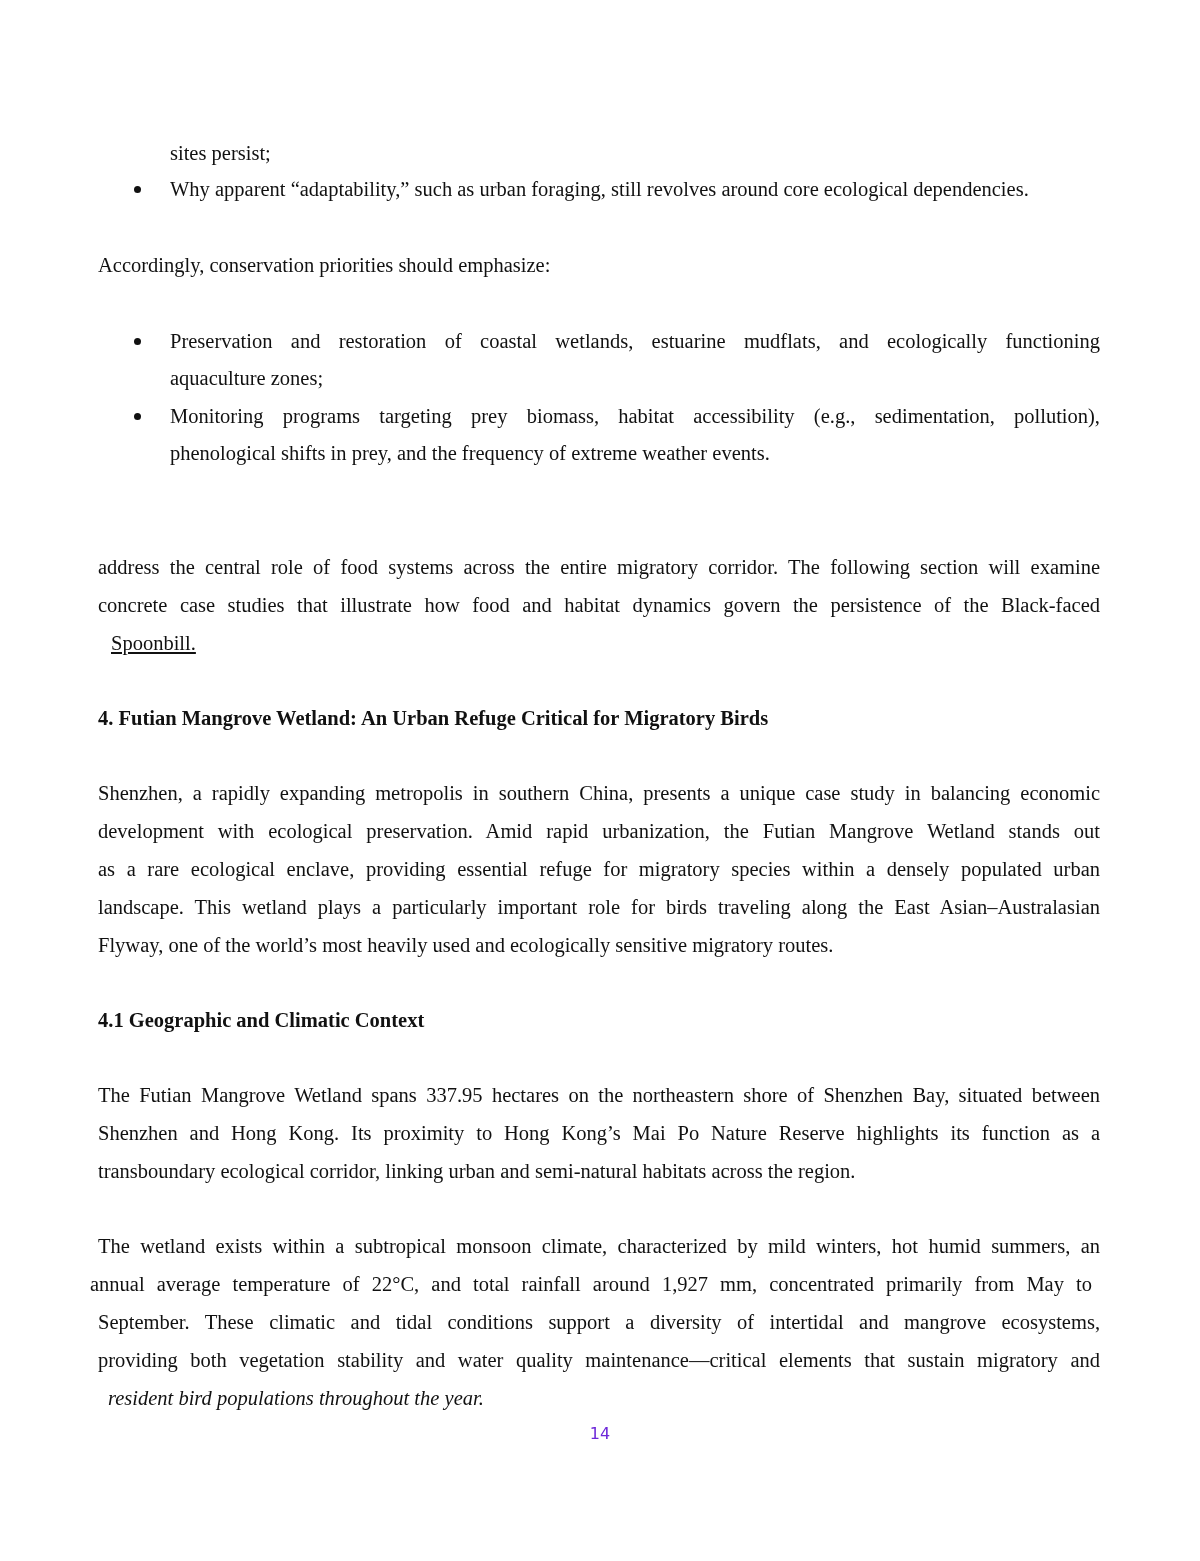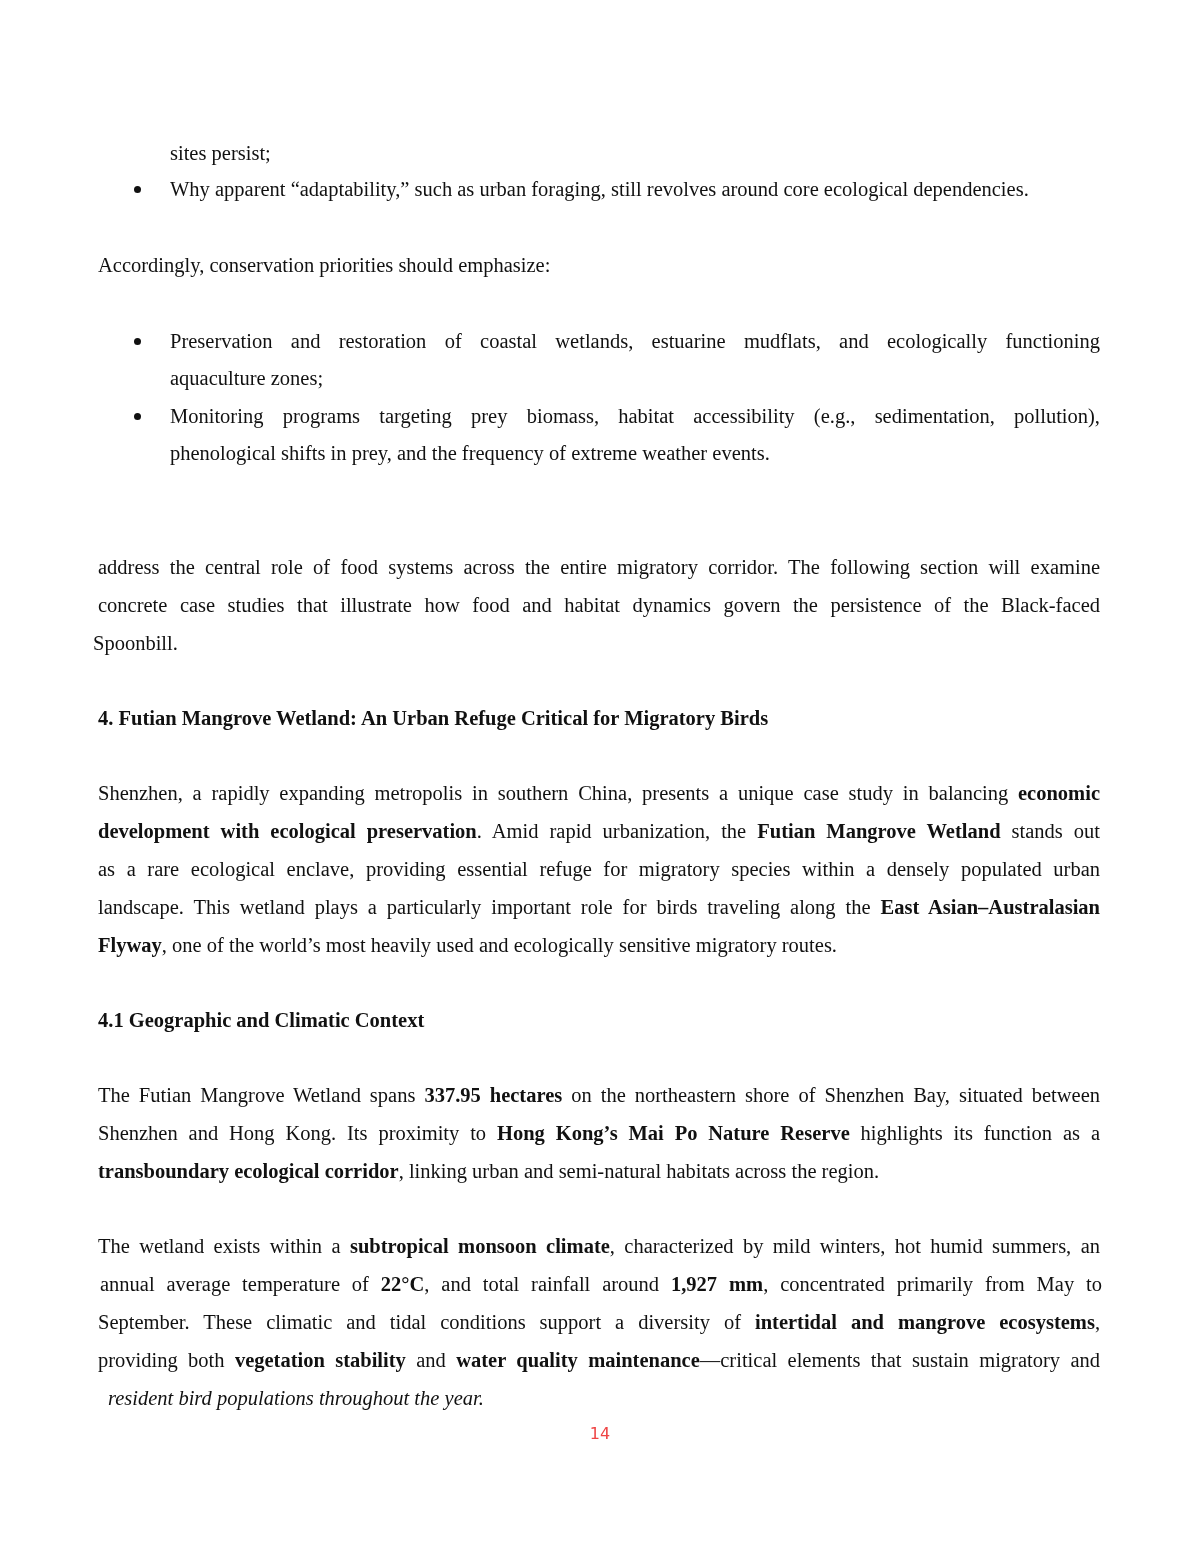--- a/index.html
+++ b/index.html
@@ -5,28 +5,28 @@
     html, body { margin: 0; padding: 0; background: #ffffff; }
     body { width: 1200px; height: 1561px; position: relative; overflow: hidden; }
     .page {
       position: absolute; left: 0; top: 0; width: 1200px; height: 1561px;
       background: #ffffff; color: #111111;
       font-family: "Liberation Serif", "DejaVu Serif", serif;
       font-size: 20.5px;
     }
     .line { position: absolute; white-space: nowrap; line-height: 24px; }
     .just { text-align: justify; text-align-last: justify; white-space: normal; }
-    b { font-weight: bold; }
+    b { font-weight: normal; }
     .bullet {
       position: absolute; width: 7px; height: 7px; border-radius: 50%;
       background: #111111;
     }
     .page-number {
       position: absolute; left: 0; width: 1200px; top: 1424px; text-align: center;
-      font-family: "DejaVu Sans", "Liberation Sans", sans-serif; font-size: 16px; color: #ef4444;
+      font-family: "DejaVu Sans", "Liberation Sans", sans-serif; font-size: 16px; color: #6d28d9;
     }
   </style>
 </head>
 <body>
 
 <div class="page">
 
   <div class="line" style="left:170px; top:141px;">sites persist;</div>
   <div class="bullet" style="left:134px; top:186px;"></div>
   <div class="line" style="left:170px; top:177px;">Why apparent “adaptability,” such as urban foraging, still revolves around core ecological dependencies.</div>
@@ -36,36 +36,36 @@
   <div class="bullet" style="left:134px; top:338px;"></div>
   <div class="line just" style="left:170px; top:329px; width:930px;">Preservation and restoration of coastal wetlands, estuarine mudflats, and ecologically functioning</div>
   <div class="line" style="left:170px; top:366px;">aquaculture zones;</div>
 
   <div class="bullet" style="left:134px; top:413px;"></div>
   <div class="line just" style="left:170px; top:404px; width:930px;">Monitoring programs targeting prey biomass, habitat accessibility (e.g., sedimentation, pollution),</div>
   <div class="line" style="left:170px; top:441px;">phenological shifts in prey, and the frequency of extreme weather events.</div>
 
   <div class="line just" style="left:98px; top:555px; width:1002px;">address the central role of food systems across the entire migratory corridor. The following section will examine</div>
   <div class="line just" style="left:98px; top:593px; width:1002px;">concrete case studies that illustrate how food and habitat dynamics govern the persistence of the Black-faced</div>
-  <div class="line" style="left:93px; top:631px;">Spoonbill.</div>
+  <div class="line" style="left:111px; top:631px;text-decoration:underline;">Spoonbill.</div>
 
   <div class="line" style="left:98px; top:706px; font-weight:bold;">4. Futian Mangrove Wetland: An Urban Refuge Critical for Migratory Birds</div>
 
   <div class="line just" style="left:98px; top:781px; width:1002px;"><span>Shenzhen, a rapidly expanding metropolis in southern China, presents a unique case study in balancing </span><b>economic</b></div>
   <div class="line just" style="left:98px; top:819px; width:1002px;"><b>development with ecological preservation</b><span>. Amid rapid urbanization, the </span><b>Futian Mangrove Wetland</b><span> stands out</span></div>
   <div class="line just" style="left:98px; top:857px; width:1002px;">as a rare ecological enclave, providing essential refuge for migratory species within a densely populated urban</div>
   <div class="line just" style="left:98px; top:895px; width:1002px;"><span>landscape. This wetland plays a particularly important role for birds traveling along the </span><b>East Asian–Australasian</b></div>
   <div class="line" style="left:98px; top:933px;text-align:center;"><b>Flyway</b><span>, one of the world’s most heavily used and ecologically sensitive migratory routes.</span></div>
 
   <div class="line" style="left:98px; top:1008px; font-weight:bold;">4.1 Geographic and Climatic Context</div>
 
   <div class="line just" style="left:98px; top:1083px; width:1002px;"><span>The Futian Mangrove Wetland spans </span><b>337.95 hectares</b><span> on the northeastern shore of Shenzhen Bay, situated between</span></div>
   <div class="line just" style="left:98px; top:1121px; width:1002px;"><span>Shenzhen and Hong Kong. Its proximity to </span><b>Hong Kong’s Mai Po Nature Reserve</b><span> highlights its function as a</span></div>
   <div class="line" style="left:98px; top:1159px;"><b>transboundary ecological corridor</b><span>, linking urban and semi-natural habitats across the region.</span></div>
 
   <div class="line just" style="left:98px; top:1234px; width:1002px;"><span>The wetland exists within a </span><b>subtropical monsoon climate</b><span>, characterized by mild winters, hot humid summers, an</span></div>
-  <div class="line just" style="left:100px; top:1272px; width:1002px;"><span>annual average temperature of </span><b>22°C</b><span>, and total rainfall around </span><b>1,927 mm</b><span>, concentrated primarily from May to</span></div>
+  <div class="line just" style="left:90px; top:1272px; width:1002px;"><span>annual average temperature of </span><b>22°C</b><span>, and total rainfall around </span><b>1,927 mm</b><span>, concentrated primarily from May to</span></div>
   <div class="line just" style="left:98px; top:1310px; width:1002px;"><span>September. These climatic and tidal conditions support a diversity of </span><b>intertidal and mangrove ecosystems</b><span>,</span></div>
   <div class="line just" style="left:98px; top:1348px; width:1002px;"><span>providing both </span><b>vegetation stability</b><span> and </span><b>water quality maintenance</b><span>—critical elements that sustain migratory and</span></div>
   <div class="line" style="left:108px; top:1386px;font-style:italic;">resident bird populations throughout the year.</div>
 
   <div class="page-number">14</div>
 </div>
 
 </body></html>

